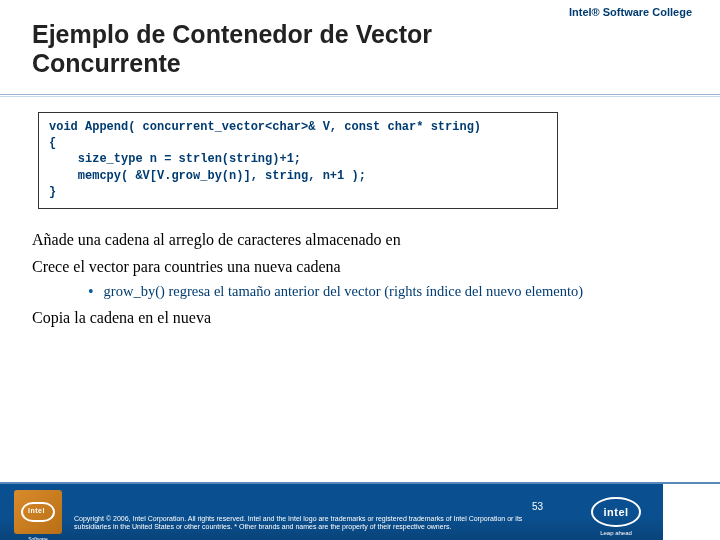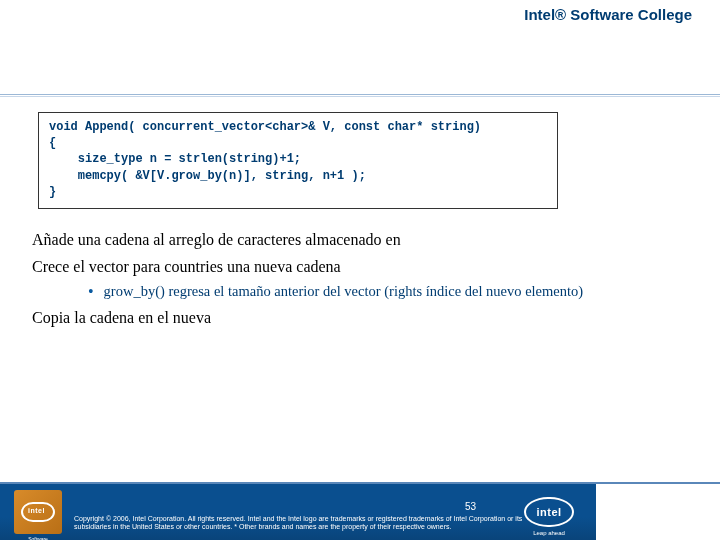--- a/index.html
+++ b/index.html
@@ -1,49 +1,50 @@
 <!DOCTYPE html>
 <html><head>
 <meta charset="utf-8">
 <style>
   * { margin: 0; padding: 0; box-sizing: border-box; }
   html, body { width: 720px; height: 540px; font-family: Verdana, Arial, sans-serif; background: #fff; overflow: hidden; }
   .slide { width: 720px; height: 540px; position: relative; background: #fff; }
-  .header-label { position: absolute; top: 6px; right: 28px; font-size: 15px; font-weight: bold; color: #003c71; }
+  .header-label { position: absolute; top: 6px; right: 28px; font-size: 11px; font-weight: bold; color: #003c71; }
   .title { position: absolute; top: 20px; left: 32px; width: 500px; font-size: 25px; font-weight: 800; color: #222; line-height: 1.15; }
   .hr1 { position: absolute; top: 94px; left: 0; width: 720px; height: 1px; background: #9cb8d6; }
   .hr2 { position: absolute; top: 96px; left: 0; width: 720px; height: 1px; background: #c7d6e8; }
   .codebox { position: absolute; top: 112px; left: 38px; width: 520px; border: 1px solid #333; padding: 6px 10px 8px 10px; font-family: "Courier New", monospace; font-size: 12px; color: #003c71; font-weight: bold; line-height: 1.35; white-space: pre; }
   .body-area { position: absolute; top: 230px; left: 32px; width: 656px; font-family: Liberation Serif, serif; }
   .p1 { font-size: 16px; color: #000; line-height: 1.3; margin-bottom: 6px; padding-left: 28px; text-indent: -28px; }
   .indent-mono { font-family: inherit; }
   .p2 { font-size: 16px; color: #000; line-height: 1.3; margin-bottom: 4px; }
   .bullet-row { display: flex; align-items: flex-start; padding-left: 56px; margin-top: 2px; margin-bottom: 6px; }
   .bullet-dot { color: #0a5aa0; font-size: 16px; line-height: 1.3; margin-right: 10px; }
   .bullet-text { font-size: 14.5px; color: #003c71; line-height: 1.35; flex: 1; }
-  .footer { position: absolute; bottom: 0; left: 0; width: 596px; height: 58px; background: linear-gradient(to bottom, #0a4f8f 0%, #0a4f8f 60%, #09447a 100%); }
+  .footer { position: absolute; bottom: 0; left: 0; width: 663px; height: 58px; background: linear-gradient(to bottom, #0a4f8f 0%, #0a4f8f 60%, #09447a 100%); }
   .footer-top-line { position: absolute; top: 0; left: 0; width: 720px; height: 2px; background: #5a87b9; }
   .logo-left { position: absolute; left: 14px; bottom: 6px; width: 48px; height: 44px; background: linear-gradient(135deg, #d88b2a, #b96f16); border-radius: 3px; display: flex; align-items: center; justify-content: center; }
   .logo-left-inner { width: 34px; height: 20px; border: 2px solid #fff; border-radius: 12px/10px; position: relative; }
   .logo-left-text { position: absolute; color: #fff; font-size: 7px; font-weight: bold; top: 3px; left: 5px; letter-spacing: 0.5px; }
   .logo-left-sub { position: absolute; color: #fff; font-size: 5px; bottom: -8px; left: 0; width: 48px; text-align: center; }
   .copyright { position: absolute; left: 74px; bottom: 8px; width: 480px; color: #fff; font-size: 7px; line-height: 1.25; }
   .page-num { position: absolute; right: 120px; bottom: 28px; color: #fff; font-size: 10px; }
   .logo-right { position: absolute; right: 20px; bottom: 6px; width: 54px; height: 44px; display: flex; align-items: center; justify-content: center; }
   .logo-right-oval { width: 50px; height: 30px; border: 2px solid #fff; border-radius: 24px/15px; position: relative; display:flex; align-items:center; justify-content:center; }
   .logo-right-text { color: #fff; font-size: 11px; font-weight: bold; letter-spacing: 0.5px; }
   .logo-right-leap { position: absolute; bottom: -2px; left: 0; width: 54px; text-align: center; color: #fff; font-size: 6px; }
 </style>
 </head>
 <body>
 
 <div class="slide">
 
   <div class="header-label">Intel® Software College</div>
 
+  <div class="title">Ejemplo de Contenedor de Vector Concurrente</div>
 
   <div class="hr1"></div>
   <div class="hr2"></div>
 
   <div class="codebox"><span>void Append( concurrent_vector&lt;char&gt;&amp; V, const char* string)</span>
 <span>{</span>
 <span>    size_type n = strlen(string)+1;</span>
 <span>    memcpy( &amp;V[V.grow_by(n)], string, n+1 );</span>
 <span>}</span></div>
 

